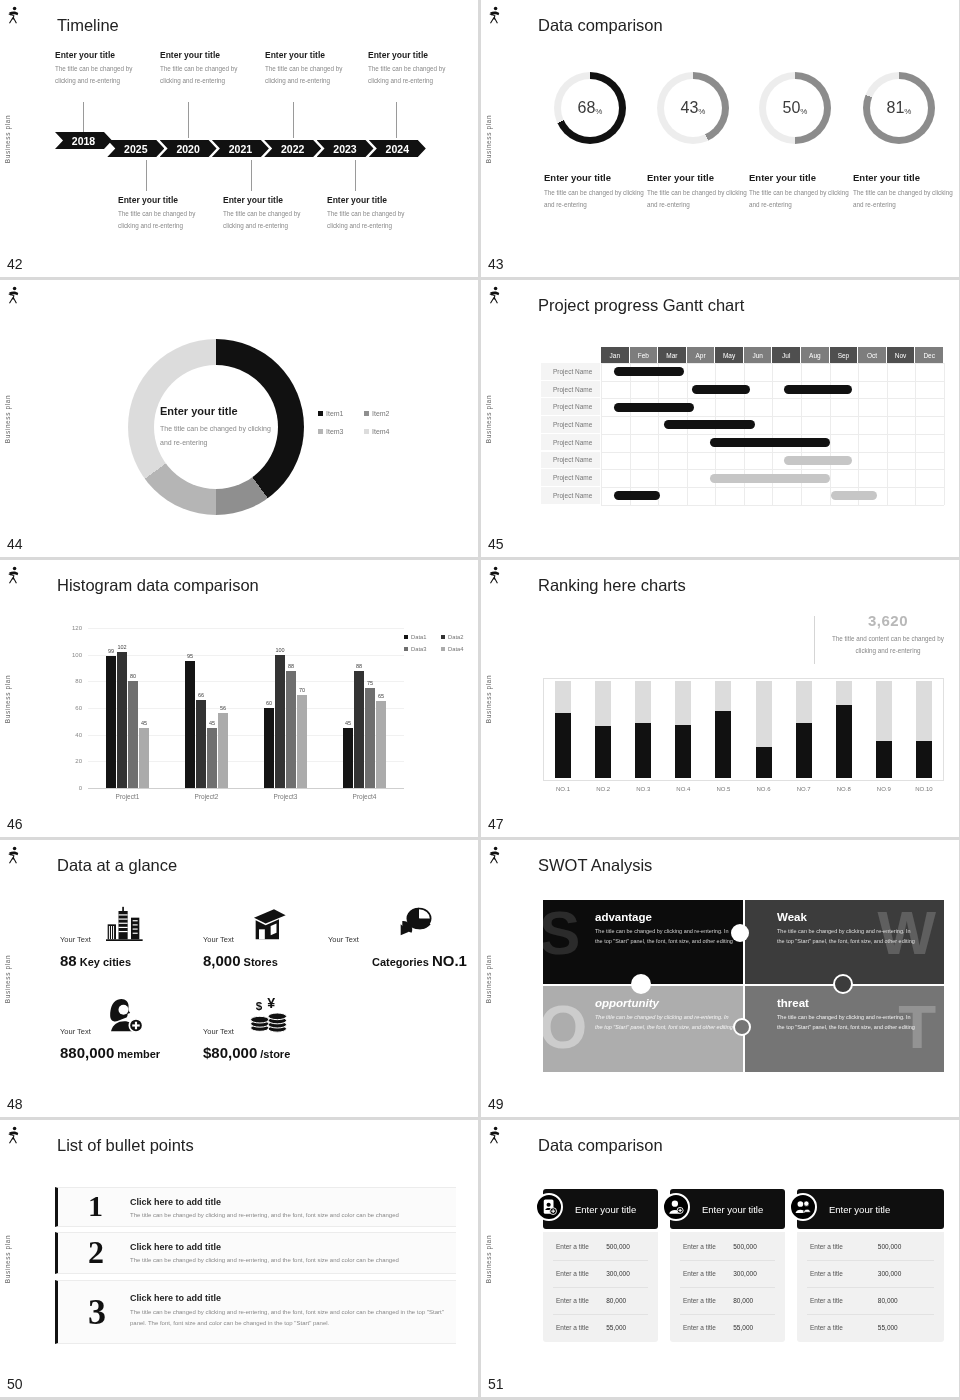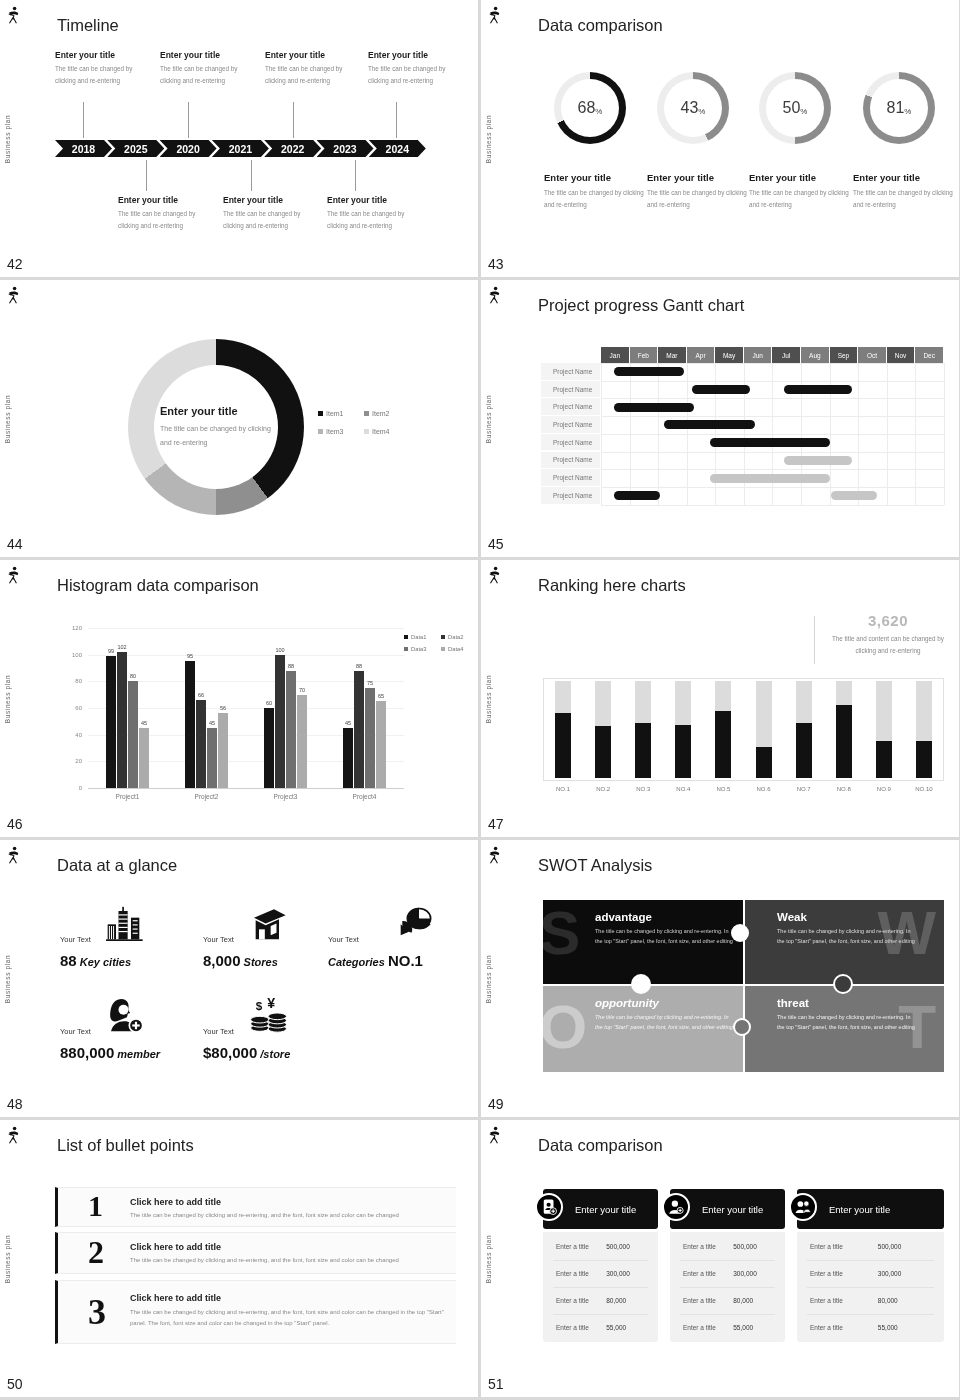--- a/index.html
+++ b/index.html
@@ -63,21 +63,21 @@
   .rk-track, .rk-fill { position:absolute; }
   .rk-cat { position:absolute; width:40px; text-align:center; font-size:6px; color:#777; }
 
   
   .stat { position:absolute; }
   .stat-head { position:relative; height:48px; }
   .stat-label { position:absolute; left:0; bottom:4px; font-size:7.5px; color:#333; }
   .stat-icon { position:absolute; bottom:2px; width:40px; height:40px; }
   .stat-line { margin-top:4px; color:#111; white-space:nowrap; }
   .stat-big { font-size:15px; font-weight:bold; }
-  .stat-small { font-size:11px; font-weight:bold;font-style:italic; }
+  .stat-small { font-size:11px; font-weight:bold; }
 
   
   .sw-q { position:absolute; overflow:hidden; }
   .sw-letter { position:absolute; font-size:62px; font-weight:bold; line-height:1; }
   .sw-text { position:absolute; top:11px; }
   .sw-h { font-size:11.5px; font-weight:bold; color:#fff; margin-bottom:4px; }
   .sw-d { font-size:5.5px; line-height:1.8; width:140px; }
   .sw-circ { position:absolute; border-radius:50%; }
 
   
@@ -124,21 +124,21 @@
         <div class="tl-block" style="left: 265px; top: 50px;">
           <div class="tl-bt">Enter your title</div>
           <div class="tl-bd">The title can be changed by clicking and re-entering</div>
         </div>
         <div class="vline" style="left: 293px; top: 102px; height: 36px;"></div>
         <div class="tl-block" style="left: 368px; top: 50px;">
           <div class="tl-bt">Enter your title</div>
           <div class="tl-bd">The title can be changed by clicking and re-entering</div>
         </div>
         <div class="vline" style="left: 396px; top: 102px; height: 36px;"></div>
-        <div class="yearseg" style="left: 55px; top: 140px; width: 57px;">2018</div>
+        <div class="yearseg" style="left: 55px; top: 132px; width: 57px;">2018</div>
         <div class="yearseg" style="left: 107.3px; top: 140px; width: 57px;">2025</div>
         <div class="yearseg" style="left: 159.6px; top: 140px; width: 57px;">2020</div>
         <div class="yearseg" style="left: 211.9px; top: 140px; width: 57px;">2021</div>
         <div class="yearseg" style="left: 264.2px; top: 140px; width: 57px;">2022</div>
         <div class="yearseg" style="left: 316.5px; top: 140px; width: 57px;">2023</div>
         <div class="yearseg" style="left: 368.8px; top: 140px; width: 57px;">2024</div>
         <div class="vline" style="left: 146px; top: 160px; height: 31px;"></div>
         <div class="tl-block" style="left: 118px; top: 195px;">
           <div class="tl-bt">Enter your title</div>
           <div class="tl-bd">The title can be changed by clicking and re-entering</div>
@@ -467,21 +467,21 @@
         <div class="stat" style="left: 328px; top: 60px; width: 145px;">
           <div class="stat-head">
             <div class="stat-label">Your Text</div>
             <div class="stat-icon" style="left: 66px;"><svg viewBox="0 0 48 44" fill="#111">
                 <path d="M30 2 a15 13 0 1 0 0.01 0 z M30 4 l0 11 l13 0 a13 11 0 0 0 -13 -11 z" fill-rule="evenodd"></path>
                 <path d="M30 2 a15 13 0 1 0 14 20 l-14 -7 z"></path>
                 <path d="M10 18 a11 10 0 0 1 11 14 l-11 -4 z"></path>
                 <path d="M8 22 l10 9 -10 4 z"></path>
               </svg></div>
           </div>
-          <div class="stat-line"><div class="stat-small" style="display: inline;">Categories </div><div class="stat-big" style="display: inline;">NO.1</div></div>
+          <div class="stat-line"><div class="stat-small" style="display: inline; margin-left: 44px;">Categories </div><div class="stat-big" style="display: inline;">NO.1</div></div>
         </div>
         <div class="stat" style="left: 60px; top: 152px; width: 145px;">
           <div class="stat-head">
             <div class="stat-label">Your Text</div>
             <div class="stat-icon" style="left: 46px;"><svg viewBox="0 0 48 44" fill="#111">
                 <path d="M14 2 c8 -3 14 2 13 9 c-0.5 4 1 5 2 7 l-3 1 c0 3 -1 5 -3 5 l-10 4 c-5 1 -8 -2 -8 -7 c0 -8 2 -16 9 -19 z"></path>
                 <path d="M6 40 c2 -8 8 -12 16 -12 c6 0 10 3 12 7 l0 5 z"></path>
                 <circle cx="21" cy="14" r="6" fill="#fff"></circle>
                 <circle cx="36" cy="33" r="8" fill="#111" stroke="#fff" stroke-width="2"></circle>
                 <rect x="31.5" y="31.7" width="9" height="2.6" fill="#fff"></rect>

